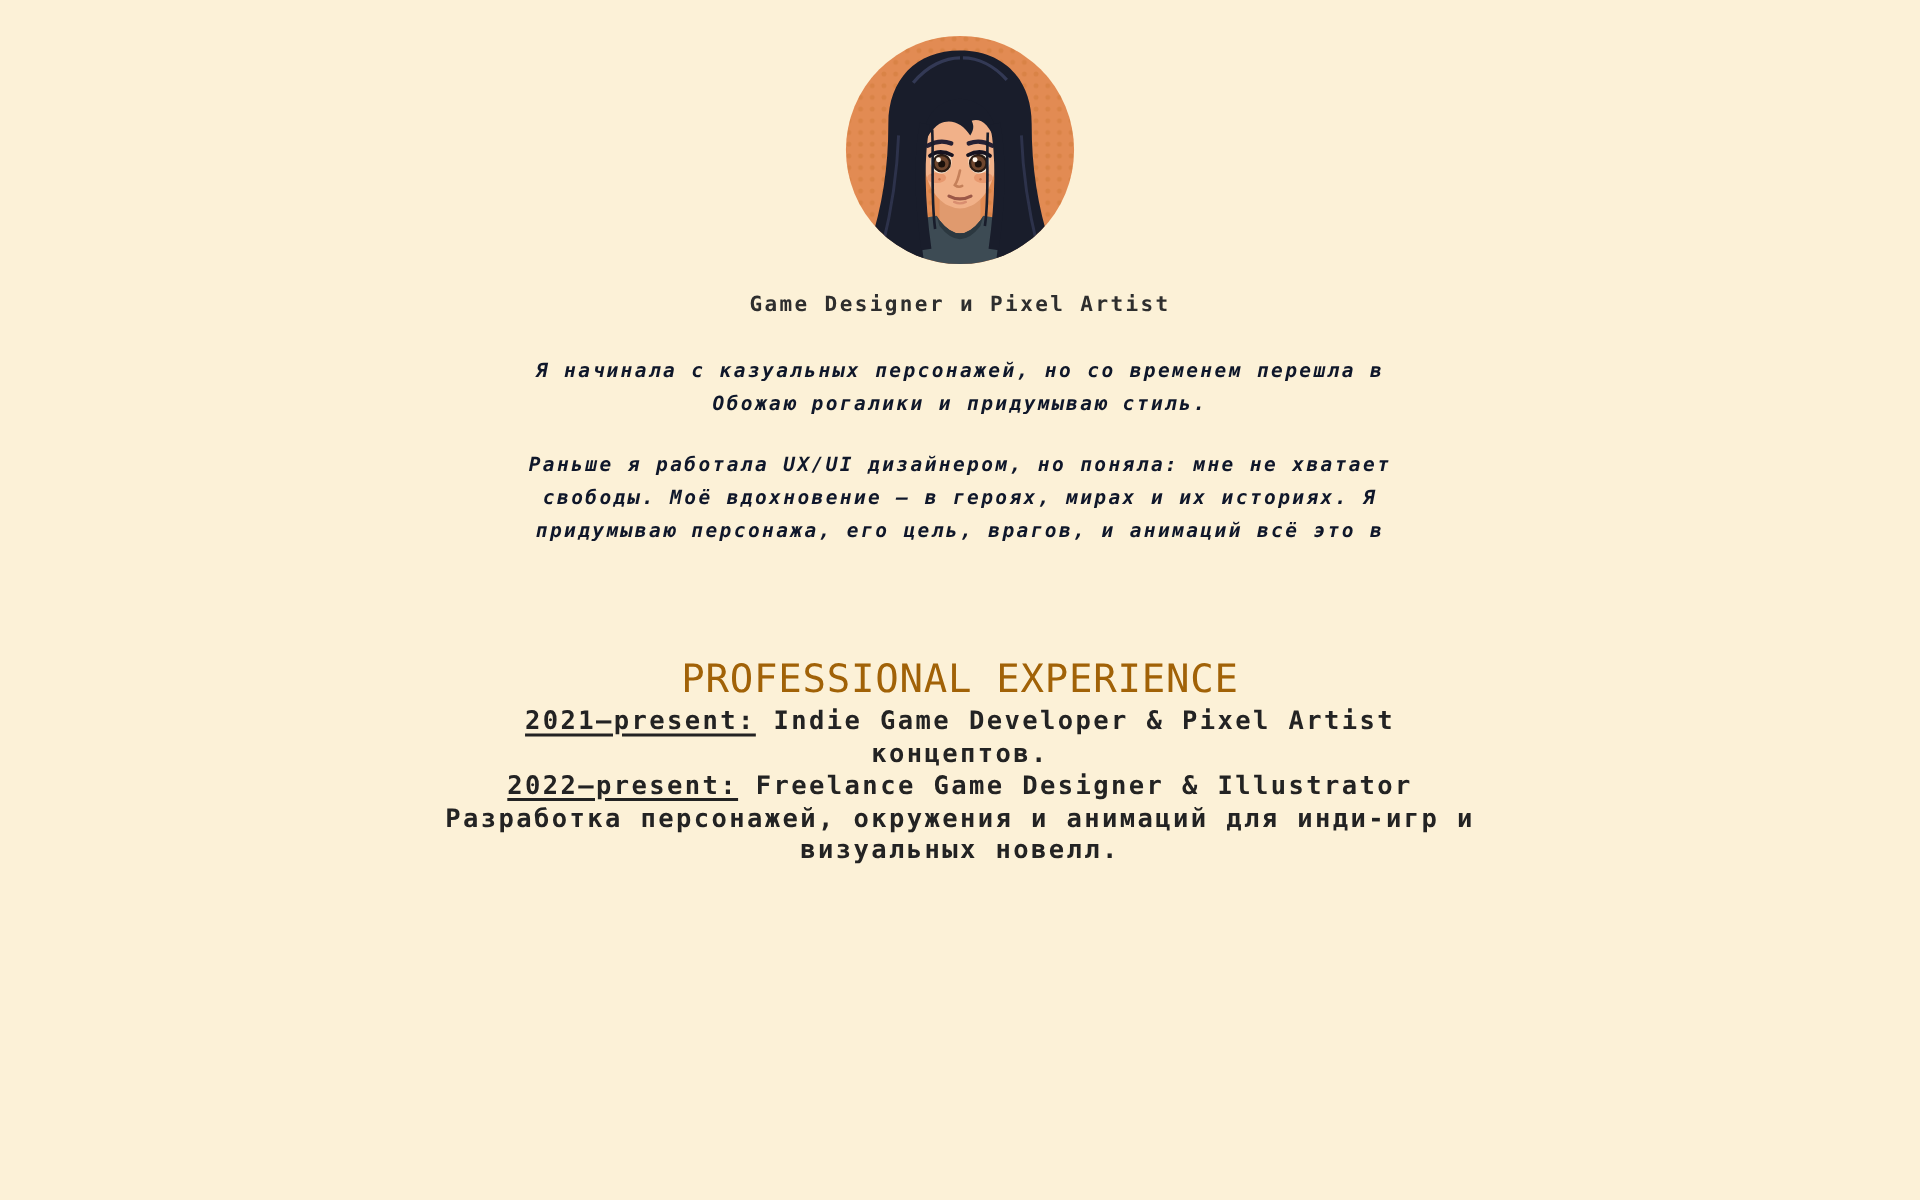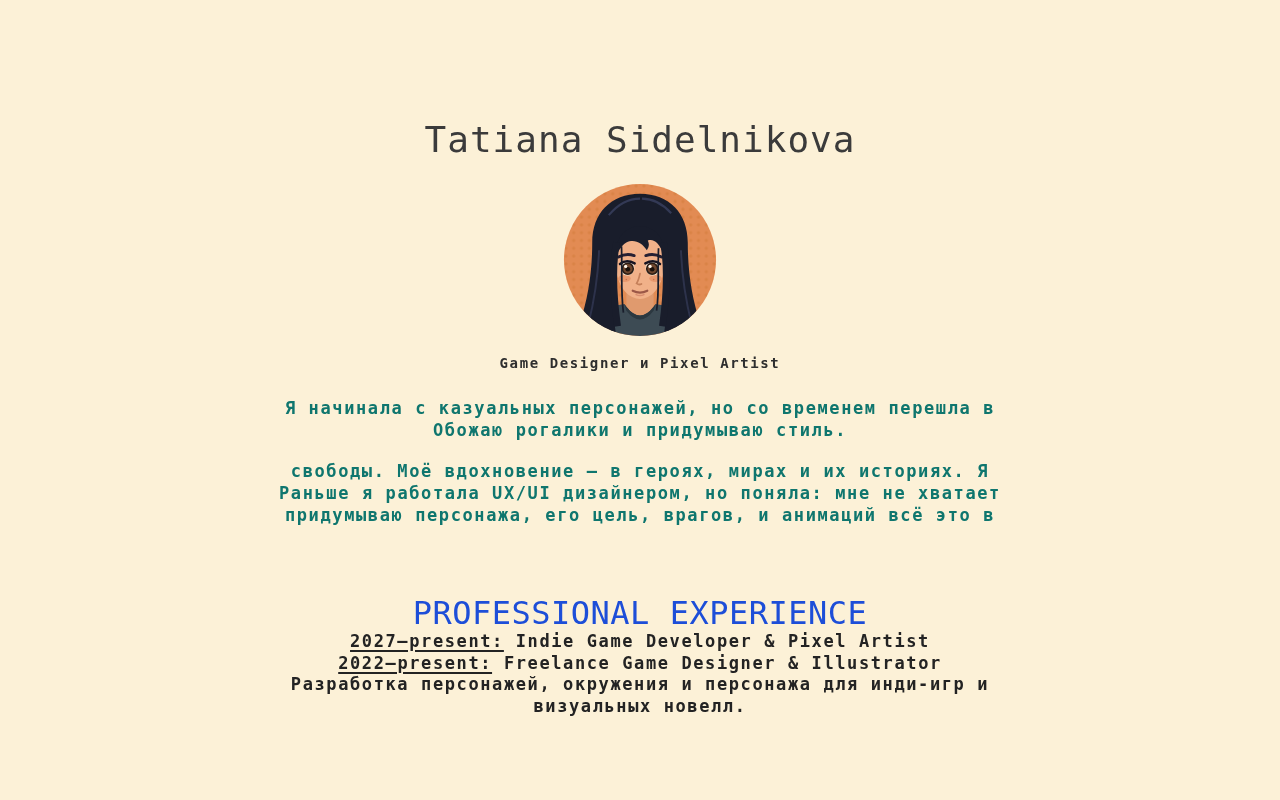--- a/index.html
+++ b/index.html
@@ -34,34 +34,35 @@
   .subtitle {
     margin-top: 15px;
     font-size: 14px;
     line-height: 20px;
     font-weight: 700;
     letter-spacing: 1.6px;
     color: #2E2E2E;
   }
   .intro-paragraph {
     margin-top: 24px;
-    font-size: 17px;
+    font-size: 13px;
     line-height: 22px;
     font-weight: 700;
     letter-spacing: 1.6px;
-    color: #0f766e;
+    color: #0f172a;
+    font-style: italic;
   }
   .intro-paragraph.second { margin-top: 19px; }
   .experience-heading {
     margin-top: 72px;
-    font-size: 32px;
+    font-size: 26px;
     line-height: 30px;
     font-weight: 400;
     letter-spacing: 0.5px;
-    color: #1d4ed8;
+    color: #a16207;
     margin-bottom: 3px;
   }
   .exp-entry {
     font-size: 17px;
     line-height: 21.5px;
     font-weight: 700;
     letter-spacing: 1.6px;
     color: #232323;
   }
   .exp-period {
@@ -69,21 +70,20 @@
     text-underline-offset: 3px;
     text-decoration-thickness: 1.5px;
   }
   .line { display: block; }
 </style>
 </head>
 <body>
 
 <div class="page">
 
-  <h1 class="page-title">Tatiana Sidelnikova</h1>
 
   <div class="avatar-wrap">
     <svg viewBox="0 0 160 160" width="156" height="156">
       <defs>
         <clipPath id="avclip">
             <circle cx="80" cy="80" r="78"></circle>
           </clipPath>
         <pattern id="avdots" width="8" height="8" patternUnits="userSpaceOnUse">
           <circle cx="4" cy="4" r="1.7" fill="#C9742F"></circle>
         </pattern>
@@ -147,30 +147,31 @@
   </div>
 
   <div class="subtitle">Game Designer и Pixel Artist</div>
 
   <div class="intro-paragraph">
     <span class="line">Я начинала с казуальных персонажей, но со временем перешла в</span>
     <span class="line">Обожаю рогалики и придумываю стиль.</span>
   </div>
 
   <div class="intro-paragraph second">
+    <span class="line">Раньше я работала UX/UI дизайнером, но поняла: мне не хватает</span>
     <span class="line">свободы. Моё вдохновение — в героях, мирах и их историях. Я</span>
-    <span class="line">Раньше я работала UX/UI дизайнером, но поняла: мне не хватает</span>
     <span class="line">придумываю персонажа, его цель, врагов, и анимаций всё это в</span>
   </div>
 
   <h2 class="experience-heading">PROFESSIONAL EXPERIENCE</h2>
 
   <div class="exp-entry">
-    <div class="exp-role-line"><span class="exp-period">2027–present:</span> <span>Indie Game Developer &amp; Pixel Artist</span></div>
+    <div class="exp-role-line"><span class="exp-period">2021–present:</span> <span>Indie Game Developer &amp; Pixel Artist</span></div>
+    <span class="line">концептов.</span>
   </div>
 
   <div class="exp-entry">
     <div class="exp-role-line"><span class="exp-period">2022–present:</span> <span>Freelance Game Designer &amp; Illustrator</span></div>
-    <span class="line">Разработка персонажей, окружения и персонажа для инди-игр и</span>
+    <span class="line">Разработка персонажей, окружения и анимаций для инди-игр и</span>
     <span class="line">визуальных новелл.</span>
   </div>
 
 </div>
 
 </body></html>

